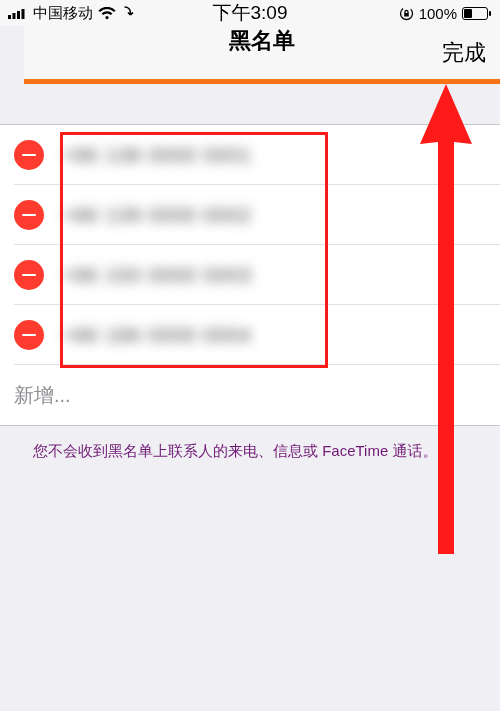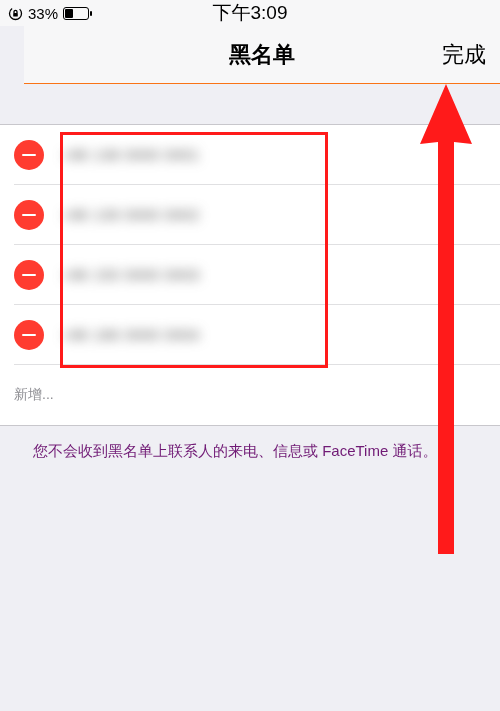--- a/index.html
+++ b/index.html
@@ -22,23 +22,22 @@
       background: #f7f7f8;
     }
     .status-left, .status-right { display: flex; align-items: center; gap: 5px; }
     .status-center { position: absolute; left: 50%; transform: translateX(-50%); font-size: 19px; }
     .signal-icon, .wifi-icon, .battery-icon, .lock-icon, .alarm-icon { display: inline-flex; }
 
     
     .nav-bar {
       height: 58px;
       background: #f7f7f8;
-      border-bottom: 1px solid #f97316;
-      display: flex;
-      align-items: center;
+      border-bottom: 5px solid #f97316;
+      display: flex;
       justify-content: center;
       position: relative;
       margin-left: 24px;
     }
     .nav-title {
       font-size: 22px;
       font-weight: 600;
       color: #000;
     }
     .nav-done {
@@ -86,21 +85,21 @@
       flex: 0 0 auto;
       cursor: pointer;
     }
     .delete-btn .minus {
       width: 14px;
       height: 2.5px;
       background: #fff;
       border-radius: 1px;
     }
     .row-text {
-      font-size: 14px;
+      font-size: 20px;
       color: #000;
       flex: 1;
       white-space: nowrap;
       overflow: hidden;
     }
     .add-row .row-text {
       color: #8e8e93;
     }
     
     .blur {
@@ -131,32 +130,59 @@
       position: absolute;
       right: 22px;
       top: 84px;
       pointer-events: none;
     }
   </style>
 </head>
 <body>
 
 <div class="status-bar">
+  <div class="status-left">
+    <span class="signal-icon">
+      <svg width="20" height="12" viewBox="0 0 20 12">
+          <g fill="#000">
+            <rect x="0" y="8" width="3" height="4"></rect>
+            <rect x="4.5" y="6" width="3" height="6"></rect>
+            <rect x="9" y="4" width="3" height="8"></rect>
+            <rect x="13.5" y="2" width="3" height="10"></rect>
+          </g>
+        </svg>
+    </span>
+    <span>中国移动</span>
+    <span class="wifi-icon">
+      <svg width="18" height="13" viewBox="0 0 18 13">
+          <g fill="#000">
+            <path d="M9 12.2a1.6 1.6 0 1 0 0-3.2 1.6 1.6 0 0 0 0 3.2z"></path>
+            <path d="M3.6 6.6a7.6 7.6 0 0 1 10.8 0l-1.5 1.5a5.5 5.5 0 0 0-7.8 0z"></path>
+            <path d="M0.4 3.4a12.1 12.1 0 0 1 17.2 0L16 4.9a10 10 0 0 0-14 0z"></path>
+          </g>
+        </svg>
+    </span>
+    <span class="alarm-icon">
+      <svg width="14" height="14" viewBox="0 0 14 14">
+          <path fill="none" stroke="#000" stroke-width="1.6" d="M3.5 1c4 0 6 3 6 6v2m0 0l-2.5-2.5M9.5 9l2.5-2.5"></path>
+        </svg>
+    </span>
+  </div>
   <div class="status-center">下午3:09</div>
   <div class="status-right">
     <span class="lock-icon">
       <svg width="15" height="15" viewBox="0 0 15 15">
           <g fill="none" stroke="#000" stroke-width="1.3">
             <circle cx="7.5" cy="7.5" r="6" stroke-dasharray="24 8"></circle>
             <path d="M6 7V5.8a1.5 1.5 0 0 1 3 0V7"></path>
             <rect x="5.2" y="7" width="4.6" height="3.6" rx="0.6" fill="#000" stroke="none"></rect>
           </g>
         </svg>
     </span>
-    <span>33%</span>
+    <span>100%</span>
     <span class="battery-icon">
       <svg width="30" height="13" viewBox="0 0 30 13">
           <rect x="0.5" y="0.5" width="25" height="12" rx="2.5" fill="none" stroke="#000"></rect>
           <rect x="2" y="2" width="8" height="9" rx="1" fill="#000"></rect>
           <rect x="27" y="4" width="2" height="5" rx="1" fill="#000"></rect>
         </svg>
     </span>
   </div>
 </div>
 

